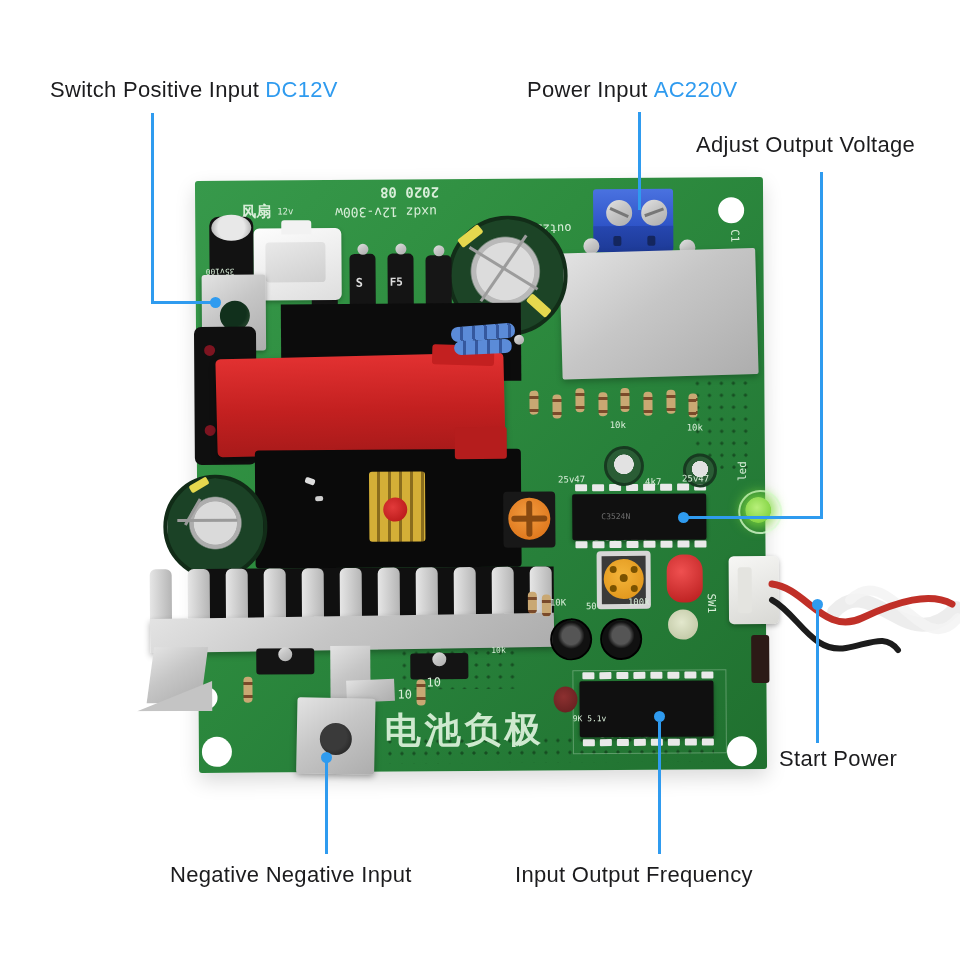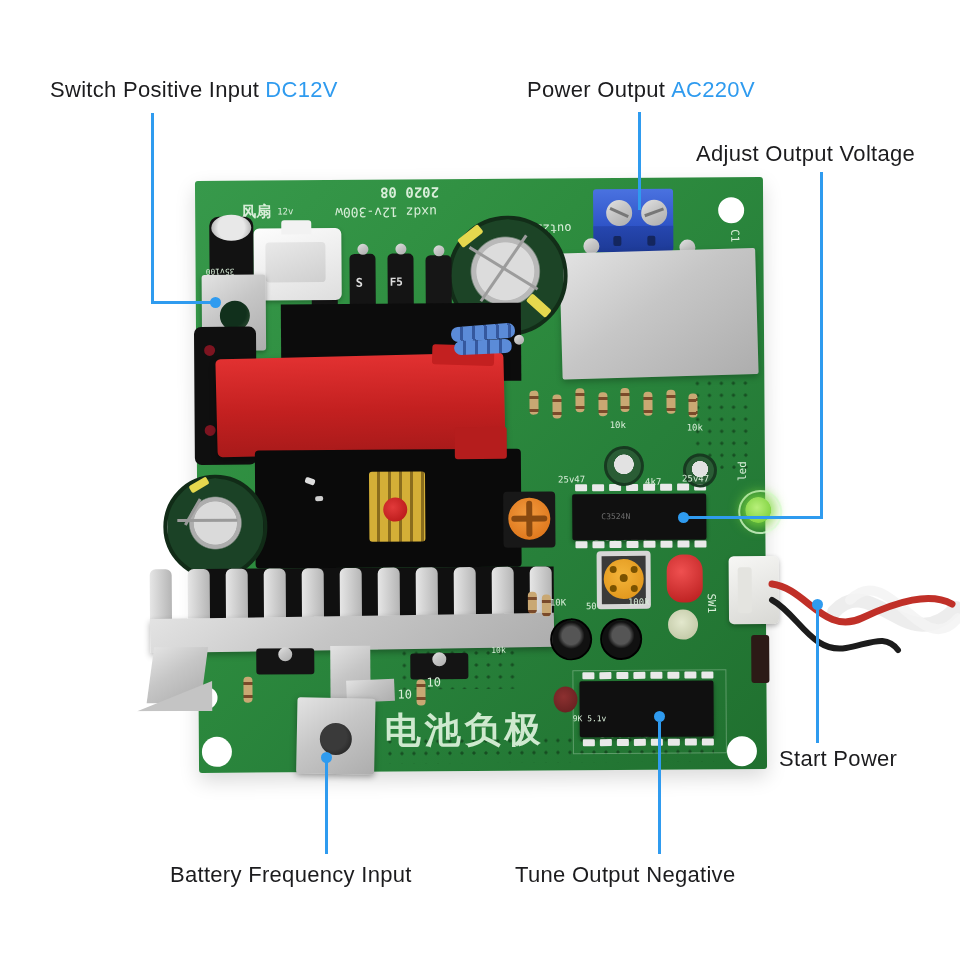--- a/index.html
+++ b/index.html
@@ -276,26 +276,26 @@
 <div class="cdot" style="left:321px;top:752px"></div>
 <div class="cline" style="left:325px;top:762px;width:3px;height:92px"></div>
 
 <div class="cdot" style="left:654px;top:711px"></div>
 <div class="cline" style="left:658px;top:722px;width:3px;height:132px"></div>
 
 <div class="lbl" style="left:50px;top:77px">
   <span>Switch Positive Input</span><span class="hl">DC12V</span>
 </div>
 <div class="lbl" style="left:527px;top:77px">
-  <span>Power Output</span><span class="hl">AC220V</span>
-</div>
-<div class="lbl" style="left:696px;top:141px">
+  <span>Power Input</span><span class="hl">AC220V</span>
+</div>
+<div class="lbl" style="left:696px;top:132px">
   <span>Adjust Output Voltage</span>
 </div>
 <div class="lbl" style="left:779px;top:746px">
   <span>Start Power</span>
 </div>
 <div class="lbl" style="left:170px;top:862px">
-  <span>Battery Frequency Input</span>
+  <span>Negative Negative Input</span>
 </div>
 <div class="lbl" style="left:515px;top:862px">
-  <span>Tune Output Negative</span>
+  <span>Input Output Frequency</span>
 </div>
 
 </body></html>

